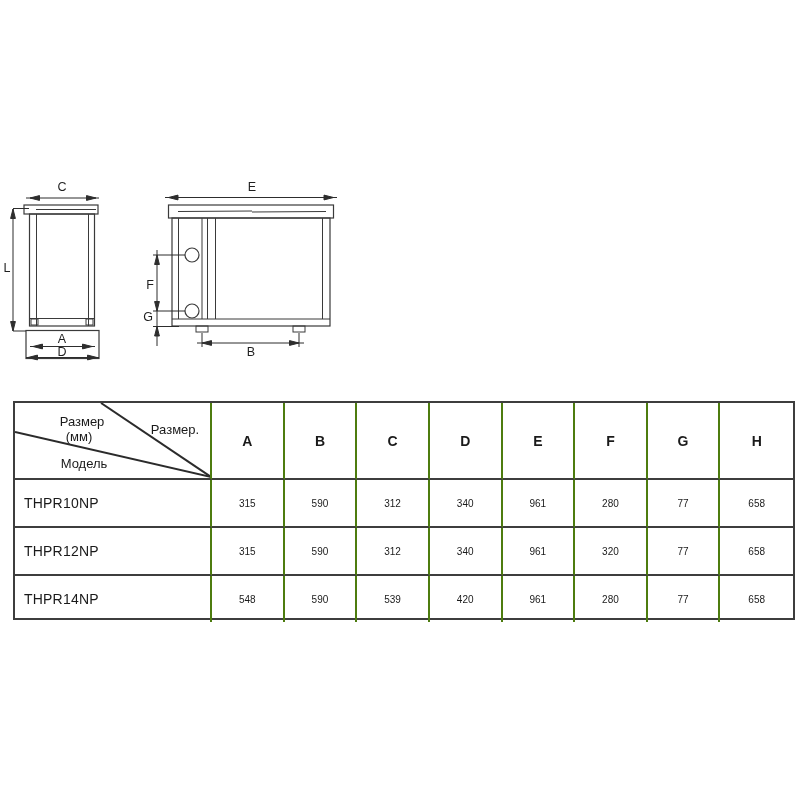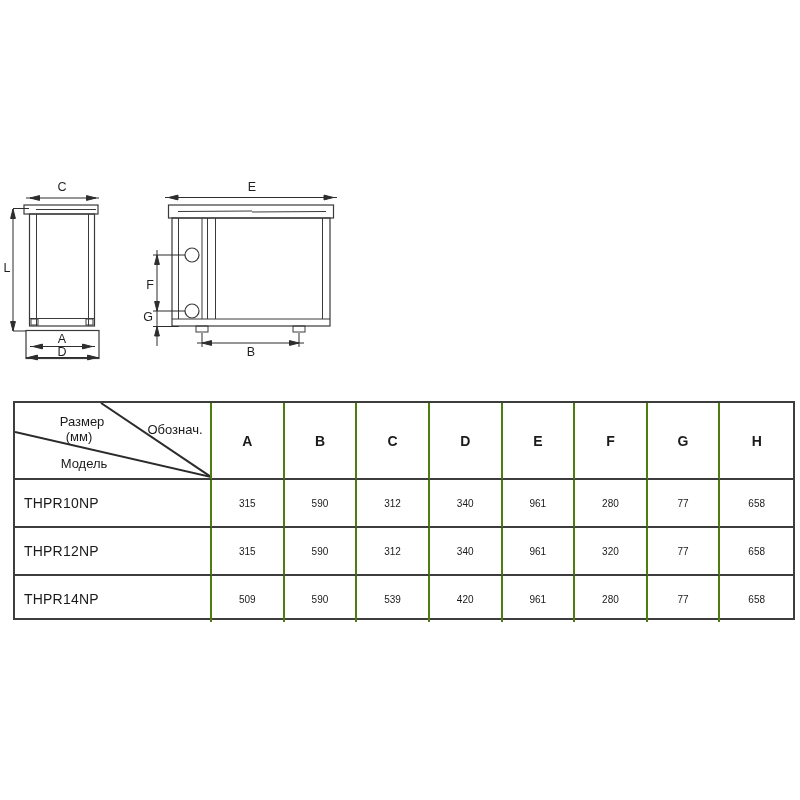--- a/index.html
+++ b/index.html
@@ -133,21 +133,21 @@
 
 <div class="dim-table">
 
   <div class="cell corner-cell">
     <svg width="197" height="75" viewBox="0 0 197 75">
       <line x1="86" y1="0" x2="196" y2="74" stroke="#2b2b2b" stroke-width="2"></line>
       <line x1="0" y1="29" x2="196" y2="74" stroke="#2b2b2b" stroke-width="2"></line>
     </svg>
     <span class="corner-txt" style="left:67px;top:18px;">Размер</span>
     <span class="corner-txt" style="left:64px;top:33px;">(мм)</span>
-    <span class="corner-txt" style="left:160px;top:26px;">Обознач.</span>
+    <span class="corner-txt" style="left:160px;top:26px;">Размер.</span>
     <span class="corner-txt" style="left:44px;top:60px;margin-left:25px;">Модель</span>
   </div>
 
   <div class="cell col-letter">A</div>
   <div class="cell col-letter">B</div>
   <div class="cell col-letter">C</div>
   <div class="cell col-letter">D</div>
   <div class="cell col-letter">E</div>
   <div class="cell col-letter">F</div>
   <div class="cell col-letter">G</div>
@@ -167,21 +167,21 @@
   <div class="cell val-cell">315</div>
   <div class="cell val-cell">590</div>
   <div class="cell val-cell">312</div>
   <div class="cell val-cell">340</div>
   <div class="cell val-cell">961</div>
   <div class="cell val-cell">320</div>
   <div class="cell val-cell">77</div>
   <div class="cell val-cell last-col">658</div>
 
   <div class="cell model-cell last-row">THPR14NP</div>
-  <div class="cell val-cell last-row">509</div>
+  <div class="cell val-cell last-row">548</div>
   <div class="cell val-cell last-row">590</div>
   <div class="cell val-cell last-row">539</div>
   <div class="cell val-cell last-row">420</div>
   <div class="cell val-cell last-row">961</div>
   <div class="cell val-cell last-row">280</div>
   <div class="cell val-cell last-row">77</div>
   <div class="cell val-cell last-col last-row">658</div>
 
 </div>
 

